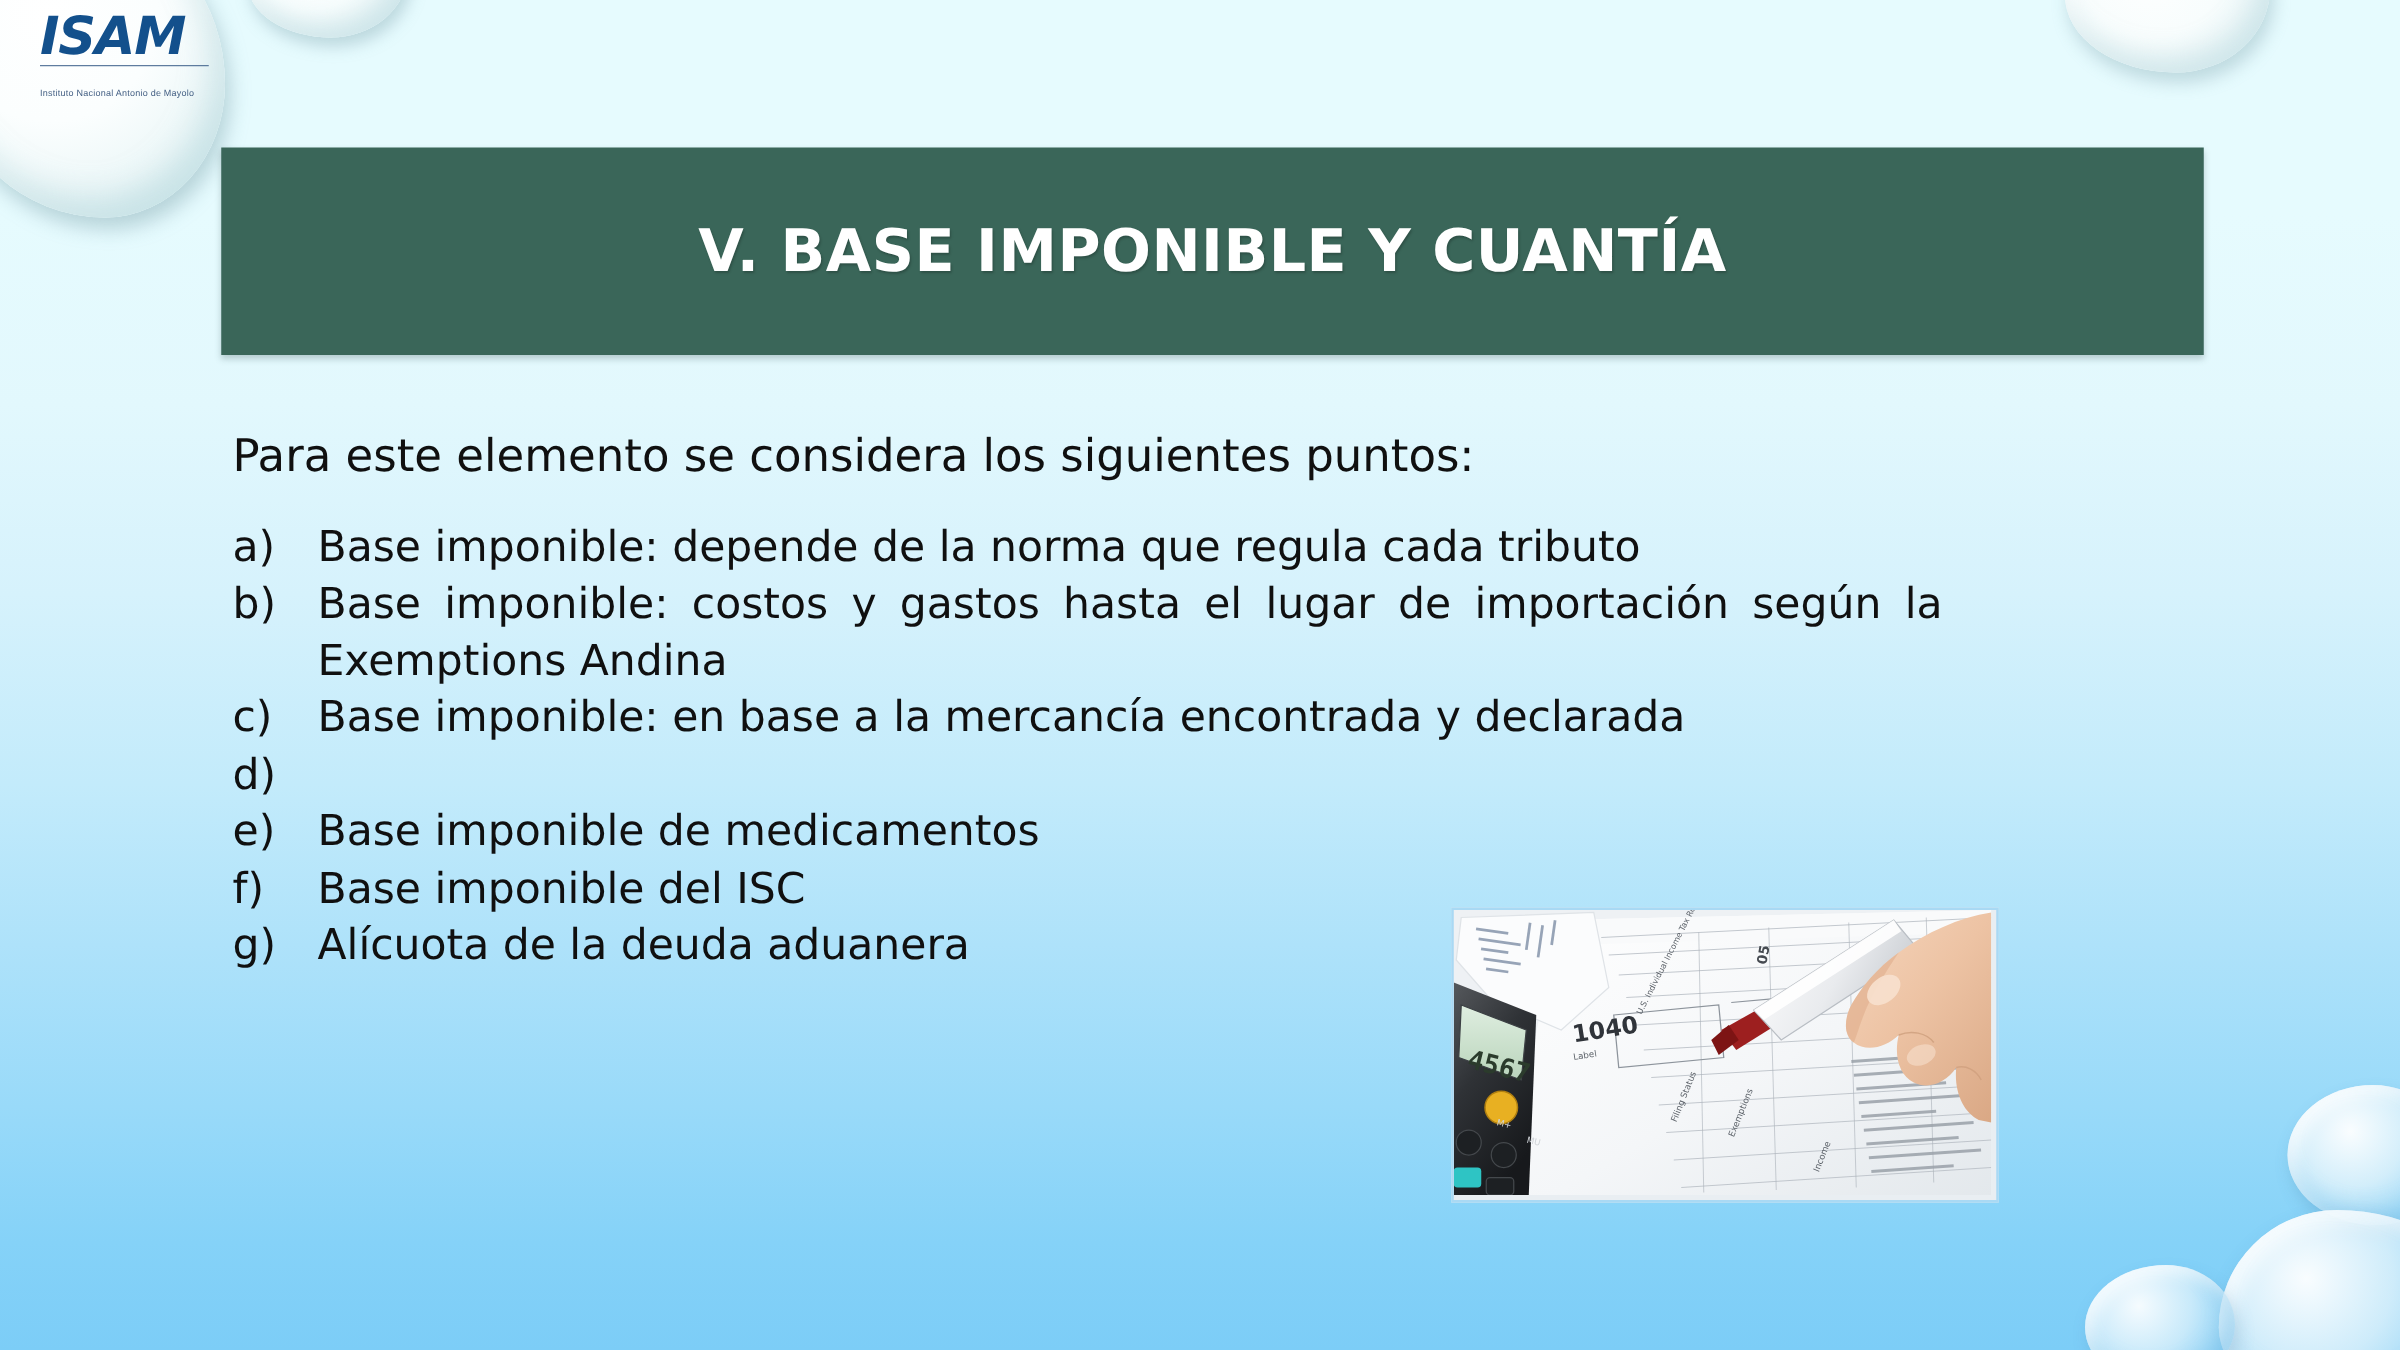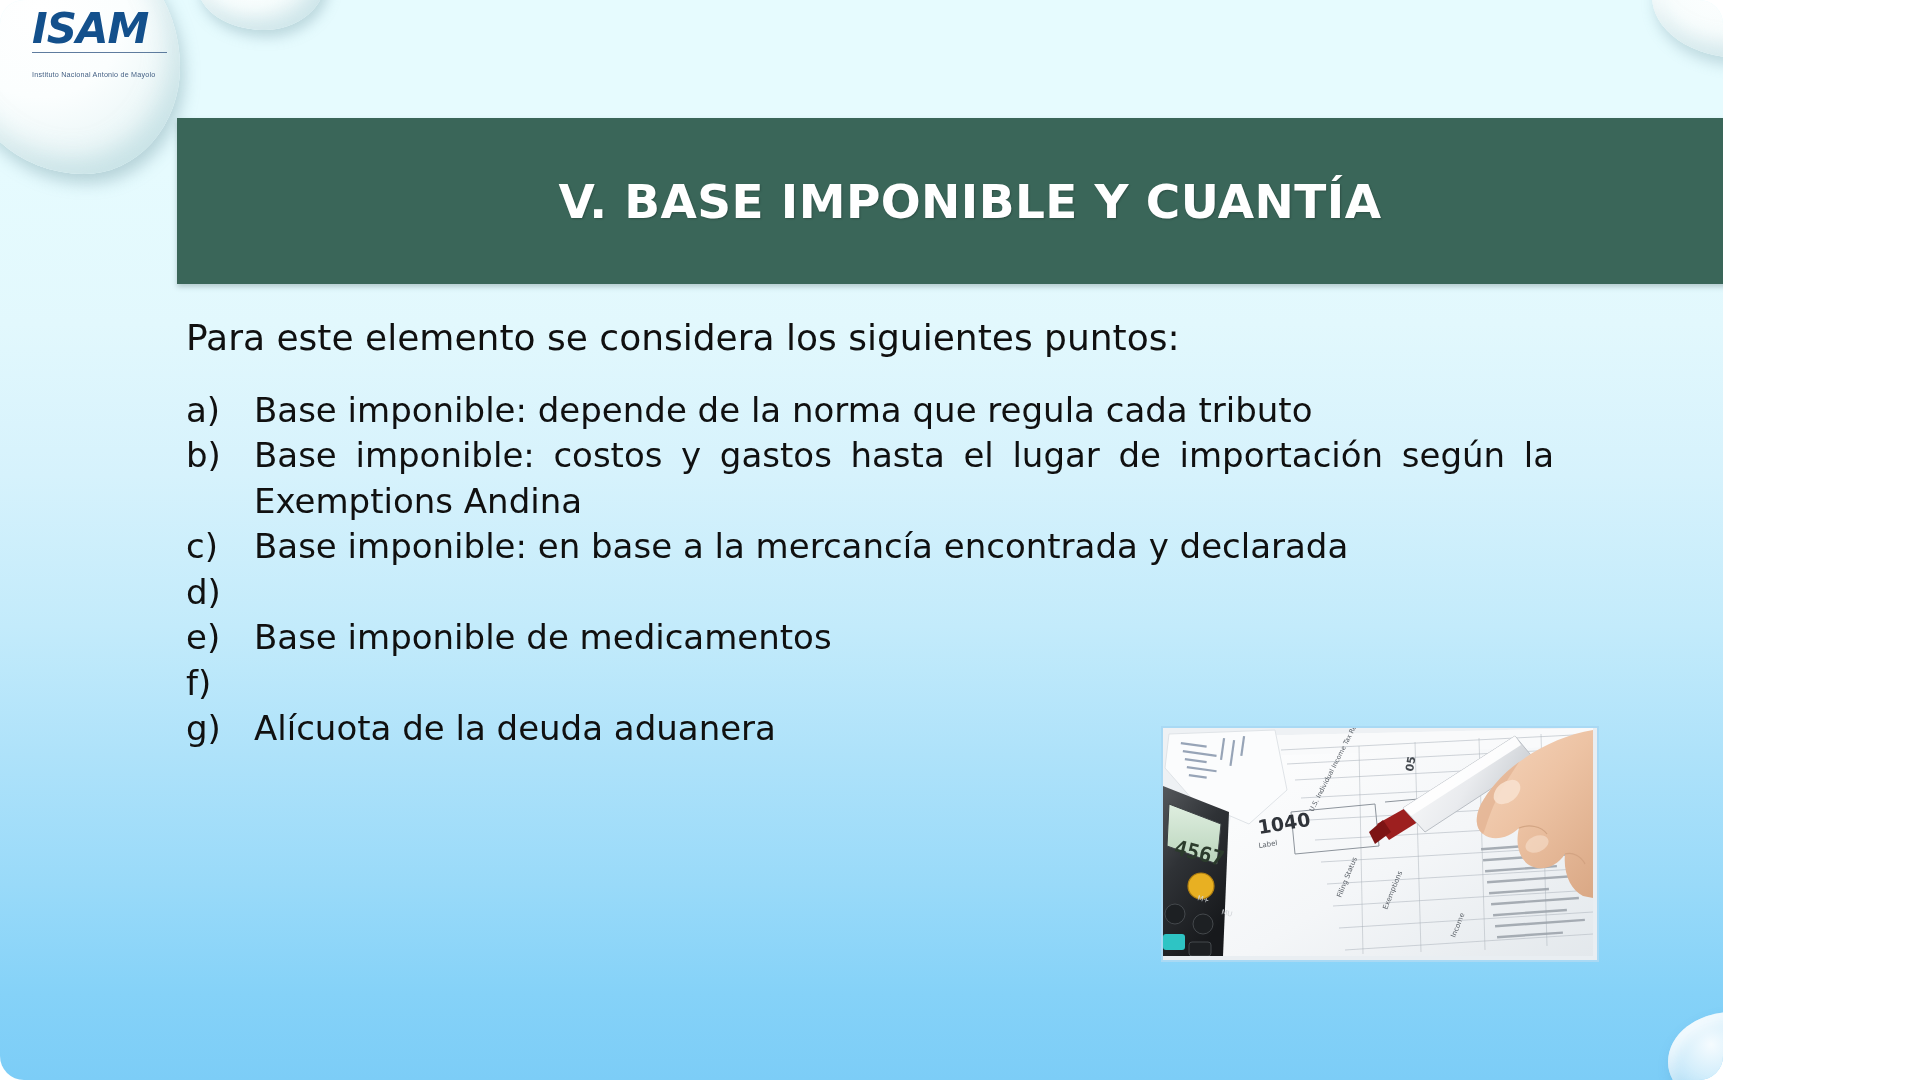--- a/index.html
+++ b/index.html
@@ -8,34 +8,33 @@
     width: 1920px;
     height: 1080px;
     overflow: hidden;
   }
   body {
     font-family: "DejaVu Sans", sans-serif;
   }
 
   #slide {
     position: relative;
-    width: 1723px;
+    width: 1920px;
     height: 1080px;
     overflow: hidden;
     background: linear-gradient(to bottom,
         #e6fbfe 0%,
         #e6fbfe 16%,
         #e2f8fd 30%,
         #d6f2fc 44%,
         #c3ebfb 58%,
         #aee2fa 70%,
         #99daf9 82%,
         #85d2f8 92%,
         #7ccdf7 100%);
-    border-radius: 24px;
   }
 
   
   .droplet {
     position: absolute;
     pointer-events: none;
   }
 
   .d-main {
     left: -38px;
@@ -172,20 +171,21 @@
     top: 318px;
     width: 1580px;
   }
 
   #intro {
     font-family: "DejaVu Sans", sans-serif;
     font-size: 36px;
     color: #101010;
     line-height: 1.1;
     margin-bottom: 30px;
+    margin-top: 28px;
   }
 
   ol#list {
     list-style: none;
     margin: 0;
     padding: 0;
   }
   ol#list li {
     display: flex;
     align-items: flex-start;
@@ -261,20 +261,21 @@
         </li>
         <li>
           <span class="marker">d)</span>
         </li>
         <li>
           <span class="marker">e)</span>
           <span class="item-text">Base imponible de medicamentos</span>
         </li>
         <li>
           <span class="marker">f)</span>
+          <span class="item-text">Base imponible del ISC</span>
         </li>
         <li>
           <span class="marker">g)</span>
           <span class="item-text">Alícuota de la deuda aduanera</span>
         </li>
       </ol>
   </div>
 
   <div id="photo">
     <svg width="430" height="228" viewBox="0 0 430 228">

